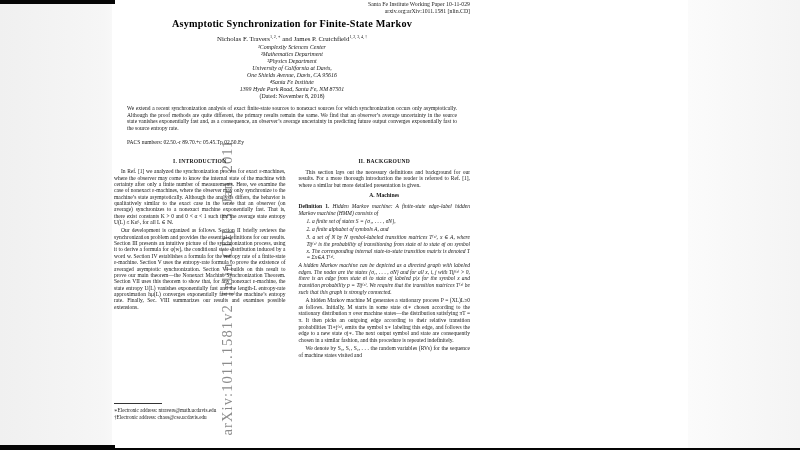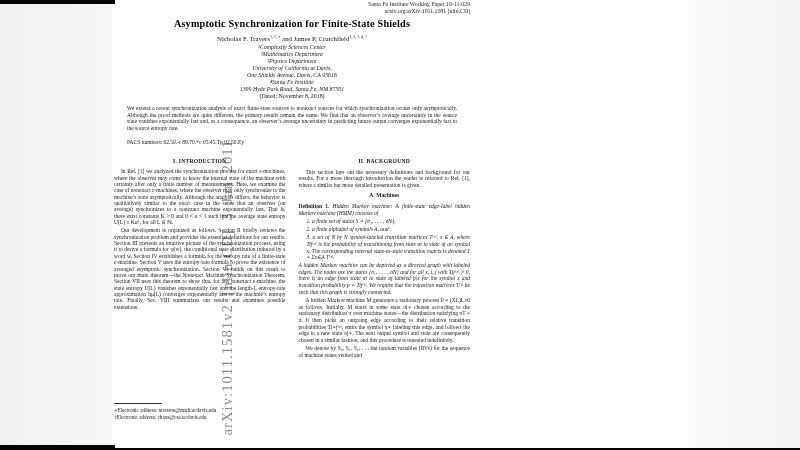--- a/index.html
+++ b/index.html
@@ -50,21 +50,21 @@
   <div class="page"></div>
 
   <div class="stamp">arXiv:1011.1581v2  [nlin.CD]  3 Jan 2011</div>
 
   <div class="content">
     <div class="hdr">
       <div>Santa Fe Institute Working Paper 10-11-029</div>
       <div>arxiv.org:arXiv:1011.1581 [nlin.CD]</div>
     </div>
 
-    <div class="title">Asymptotic Synchronization for Finite-State Shields</div>
+    <div class="title">Asymptotic Synchronization for Finite-State Markov</div>
 
     <div class="authors">
       <span>Nicholas F. Travers</span><sup>1, 2, ∗</sup><span> and </span><span>James P. Crutchfield</span><sup>1, 2, 3, 4, †</sup>
     </div>
 
     <div class="affil">
       <div>¹Complexity Sciences Center</div>
       <div>²Mathematics Department</div>
       <div>³Physics Department</div>
       <div>University of California at Davis,</div>

